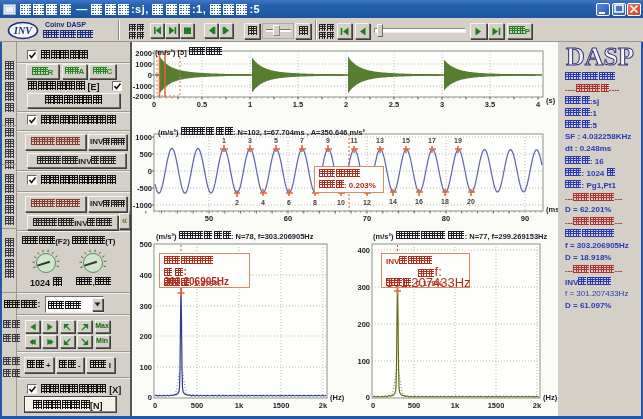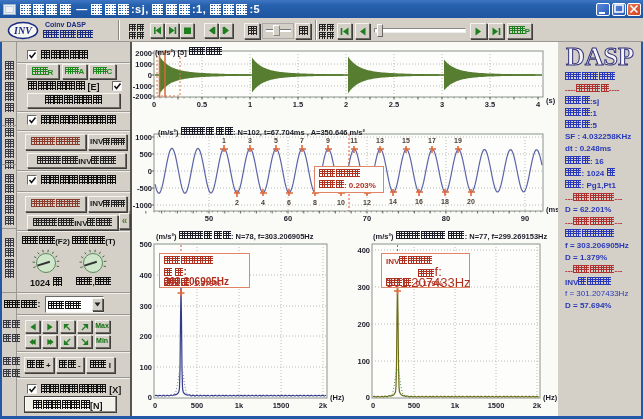--- a/index.html
+++ b/index.html
@@ -680,16 +680,16 @@
 <div style="position:absolute;left:565px;top:132.25px;white-space:nowrap;font-size:9px;line-height:1.15;color:#2838b8;font-size:8px;font-weight:bold;">SF : 4.032258KHz</div>
 <div style="position:absolute;left:565px;top:144.3px;white-space:nowrap;font-size:9px;line-height:1.15;color:#2838b8;font-size:8px;font-weight:bold;">dt : 0.248ms</div>
 <div style="position:absolute;left:565px;top:156.35000000000002px;white-space:nowrap;font-size:9px;line-height:1.15;color:#2838b8;font-size:8px;font-weight:bold;"><i class="hz" style="width:8px;height:8px;margin-right:0.3px;"></i><i class="hz" style="width:8px;height:8px;margin-right:0.3px;"></i><i class="hz" style="width:8px;height:8px;margin-right:0.3px;"></i>: 16</div>
 <div style="position:absolute;left:565px;top:168.4px;white-space:nowrap;font-size:9px;line-height:1.15;color:#2838b8;font-size:8px;font-weight:bold;"><i class="hz" style="width:8px;height:8px;margin-right:0.3px;"></i><i class="hz" style="width:8px;height:8px;margin-right:0.3px;"></i>: 1024 <i class="hz" style="width:8px;height:8px;margin-right:0.3px;"></i></div>
 <div style="position:absolute;left:565px;top:180.45px;white-space:nowrap;font-size:9px;line-height:1.15;color:#2838b8;font-size:8px;font-weight:bold;"><i class="hz" style="width:8px;height:8px;margin-right:0.3px;"></i><i class="hz" style="width:8px;height:8px;margin-right:0.3px;"></i>: Pg1,Pt1</div>
 <div style="position:absolute;left:565px;top:192.5px;white-space:nowrap;font-size:9px;line-height:1.15;color:#b03030;font-size:8px;font-weight:bold;">---<i class="hz" style="width:8px;height:8px;margin-right:0.3px;"></i><i class="hz" style="width:8px;height:8px;margin-right:0.3px;"></i><i class="hz" style="width:8px;height:8px;margin-right:0.3px;"></i><i class="hz" style="width:8px;height:8px;margin-right:0.3px;"></i><i class="hz" style="width:8px;height:8px;margin-right:0.3px;"></i>---</div>
 <div style="position:absolute;left:565px;top:204.55px;white-space:nowrap;font-size:9px;line-height:1.15;color:#2838b8;font-size:8px;font-weight:bold;">D = 62.201%</div>
 <div style="position:absolute;left:565px;top:216.60000000000002px;white-space:nowrap;font-size:9px;line-height:1.15;color:#b03030;font-size:8px;font-weight:bold;">---<i class="hz" style="width:8px;height:8px;margin-right:0.3px;"></i><i class="hz" style="width:8px;height:8px;margin-right:0.3px;"></i><i class="hz" style="width:8px;height:8px;margin-right:0.3px;"></i><i class="hz" style="width:8px;height:8px;margin-right:0.3px;"></i><i class="hz" style="width:8px;height:8px;margin-right:0.3px;"></i>---</div>
 <div style="position:absolute;left:565px;top:228.65px;white-space:nowrap;font-size:9px;line-height:1.15;color:#2838b8;font-size:8px;font-weight:bold;"><i class="hz" style="width:8px;height:8px;margin-right:0.3px;"></i><i class="hz" style="width:8px;height:8px;margin-right:0.3px;"></i><i class="hz" style="width:8px;height:8px;margin-right:0.3px;"></i><i class="hz" style="width:8px;height:8px;margin-right:0.3px;"></i><i class="hz" style="width:8px;height:8px;margin-right:0.3px;"></i><i class="hz" style="width:8px;height:8px;margin-right:0.3px;"></i></div>
 <div style="position:absolute;left:565px;top:240.70000000000002px;white-space:nowrap;font-size:9px;line-height:1.15;color:#2838b8;font-size:8px;font-weight:bold;">f = 303.206905Hz</div>
-<div style="position:absolute;left:565px;top:252.75px;white-space:nowrap;font-size:9px;line-height:1.15;color:#2838b8;font-size:8px;font-weight:bold;">D = 1.379%</div>
+<div style="position:absolute;left:565px;top:252.75px;white-space:nowrap;font-size:9px;line-height:1.15;color:#2838b8;font-size:8px;font-weight:bold;">D = 18.918%</div>
 <div style="position:absolute;left:565px;top:264.8px;white-space:nowrap;font-size:9px;line-height:1.15;color:#b03030;font-size:8px;font-weight:bold;">---<i class="hz" style="width:8px;height:8px;margin-right:0.3px;"></i><i class="hz" style="width:8px;height:8px;margin-right:0.3px;"></i><i class="hz" style="width:8px;height:8px;margin-right:0.3px;"></i><i class="hz" style="width:8px;height:8px;margin-right:0.3px;"></i><i class="hz" style="width:8px;height:8px;margin-right:0.3px;"></i>---</div>
 <div style="position:absolute;left:565px;top:276.85px;white-space:nowrap;font-size:9px;line-height:1.15;color:#2838b8;font-size:8px;font-weight:bold;">INV<i class="hz" style="width:8px;height:8px;margin-right:0.3px;"></i><i class="hz" style="width:8px;height:8px;margin-right:0.3px;"></i><i class="hz" style="width:8px;height:8px;margin-right:0.3px;"></i><i class="hz" style="width:8px;height:8px;margin-right:0.3px;"></i></div>
 <div style="position:absolute;left:565px;top:288.9px;white-space:nowrap;font-size:9px;line-height:1.15;color:#2838b8;font-size:8px;font-weight:normal;">f = 301.207433Hz</div>
-<div style="position:absolute;left:565px;top:300.95000000000005px;white-space:nowrap;font-size:9px;line-height:1.15;color:#2838b8;font-size:8px;font-weight:bold;">D = 57.694%</div>
+<div style="position:absolute;left:565px;top:300.95000000000005px;white-space:nowrap;font-size:9px;line-height:1.15;color:#2838b8;font-size:8px;font-weight:bold;">D = 61.097%</div>
 </body></html>

